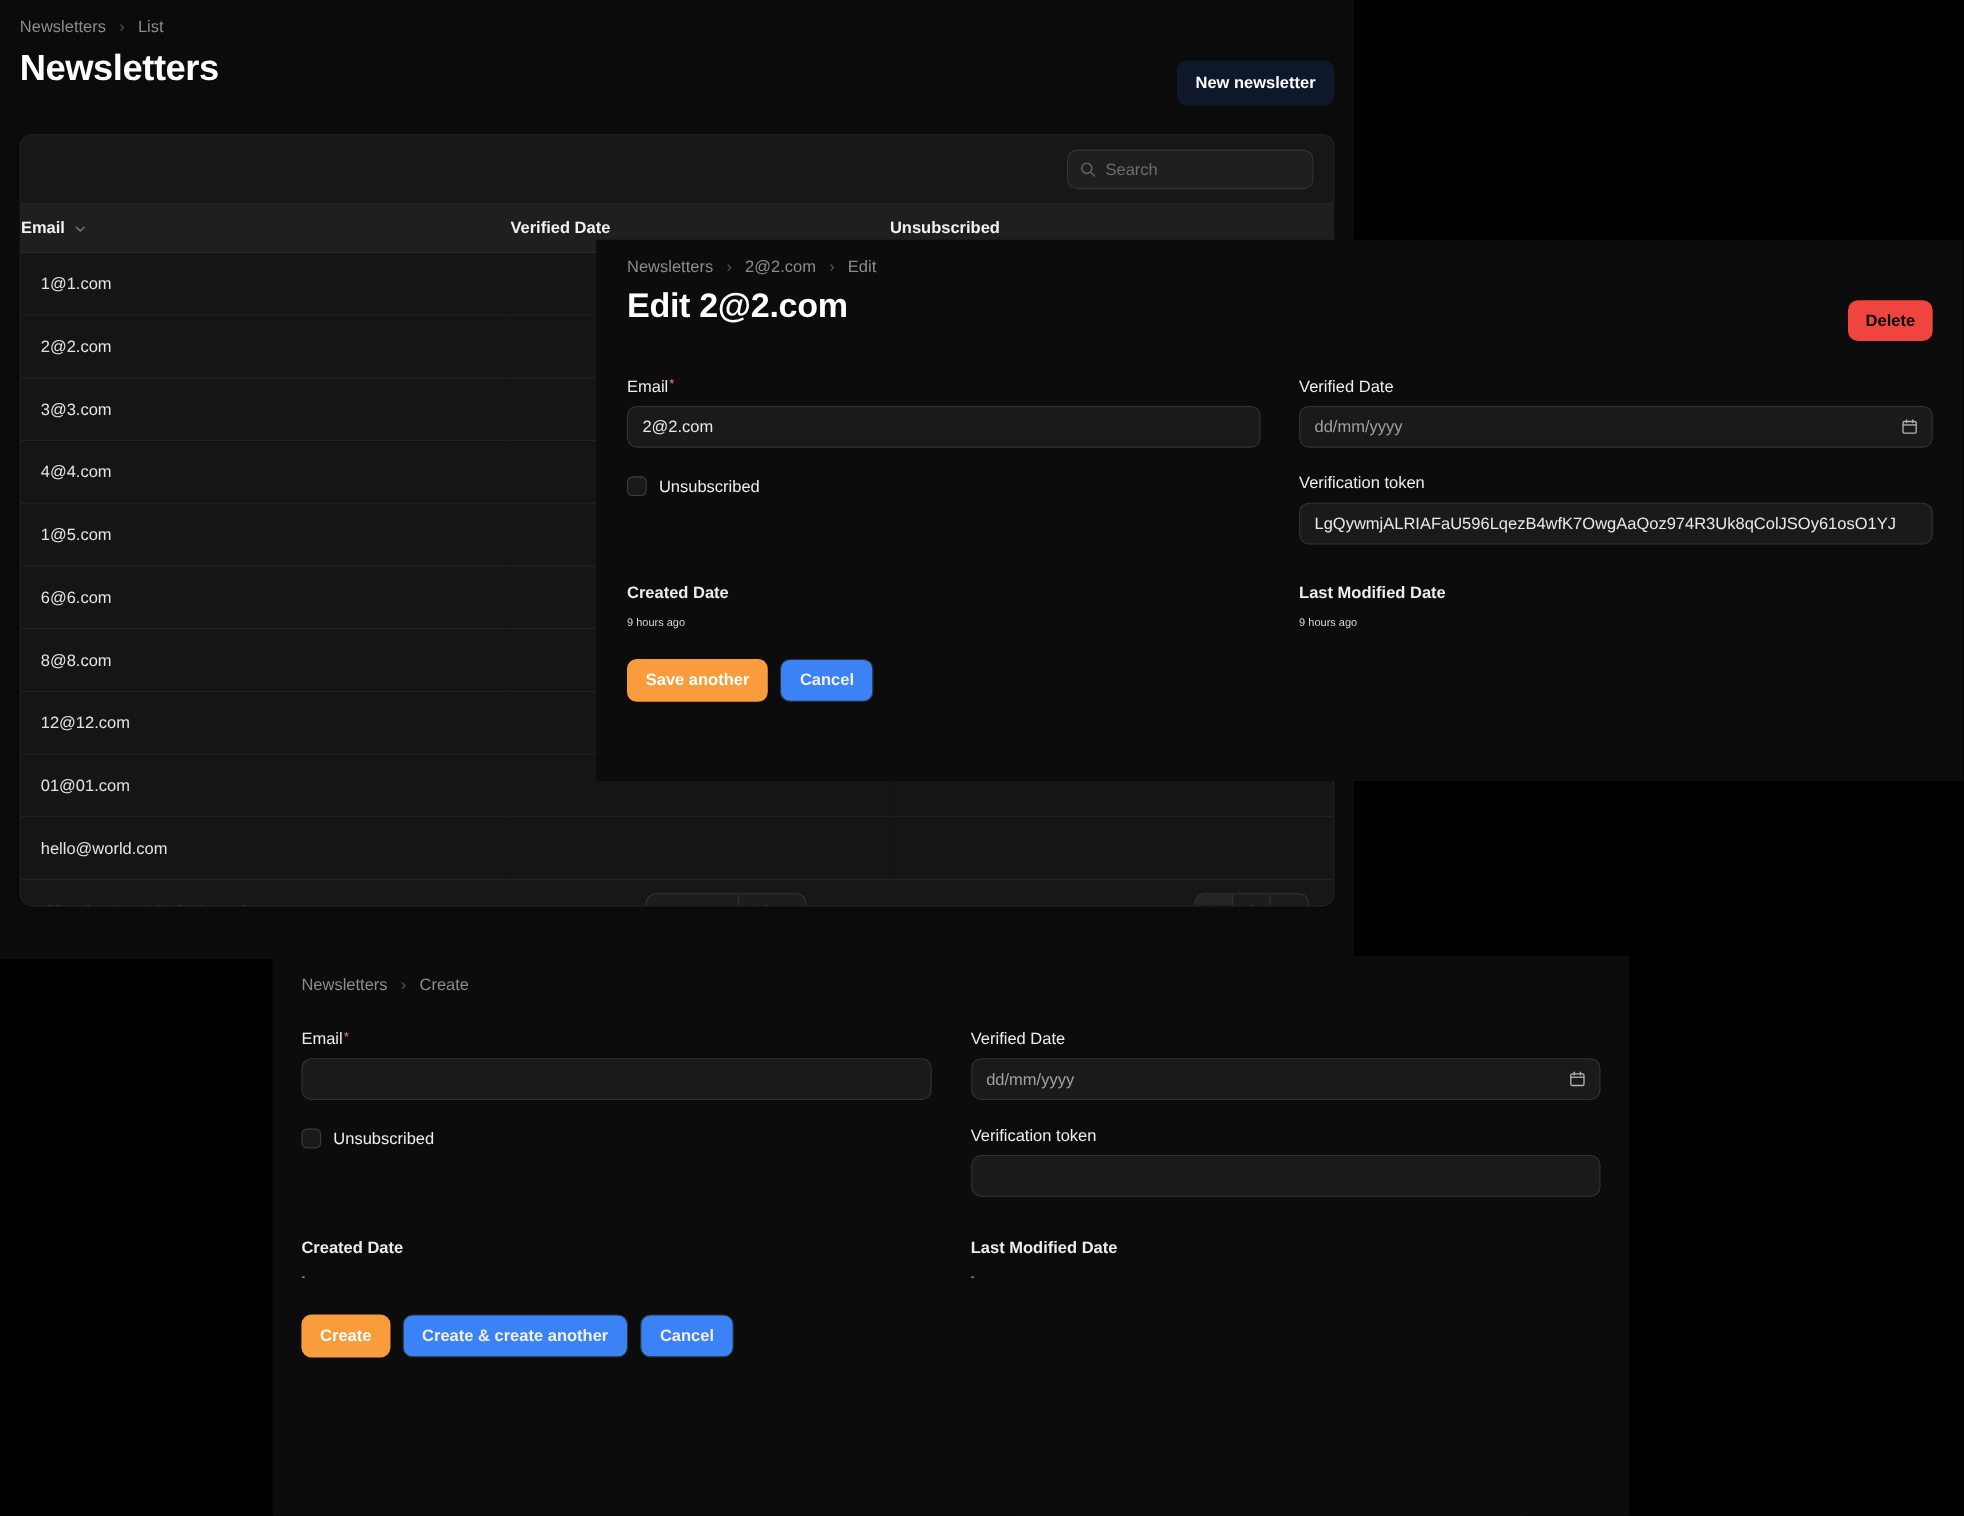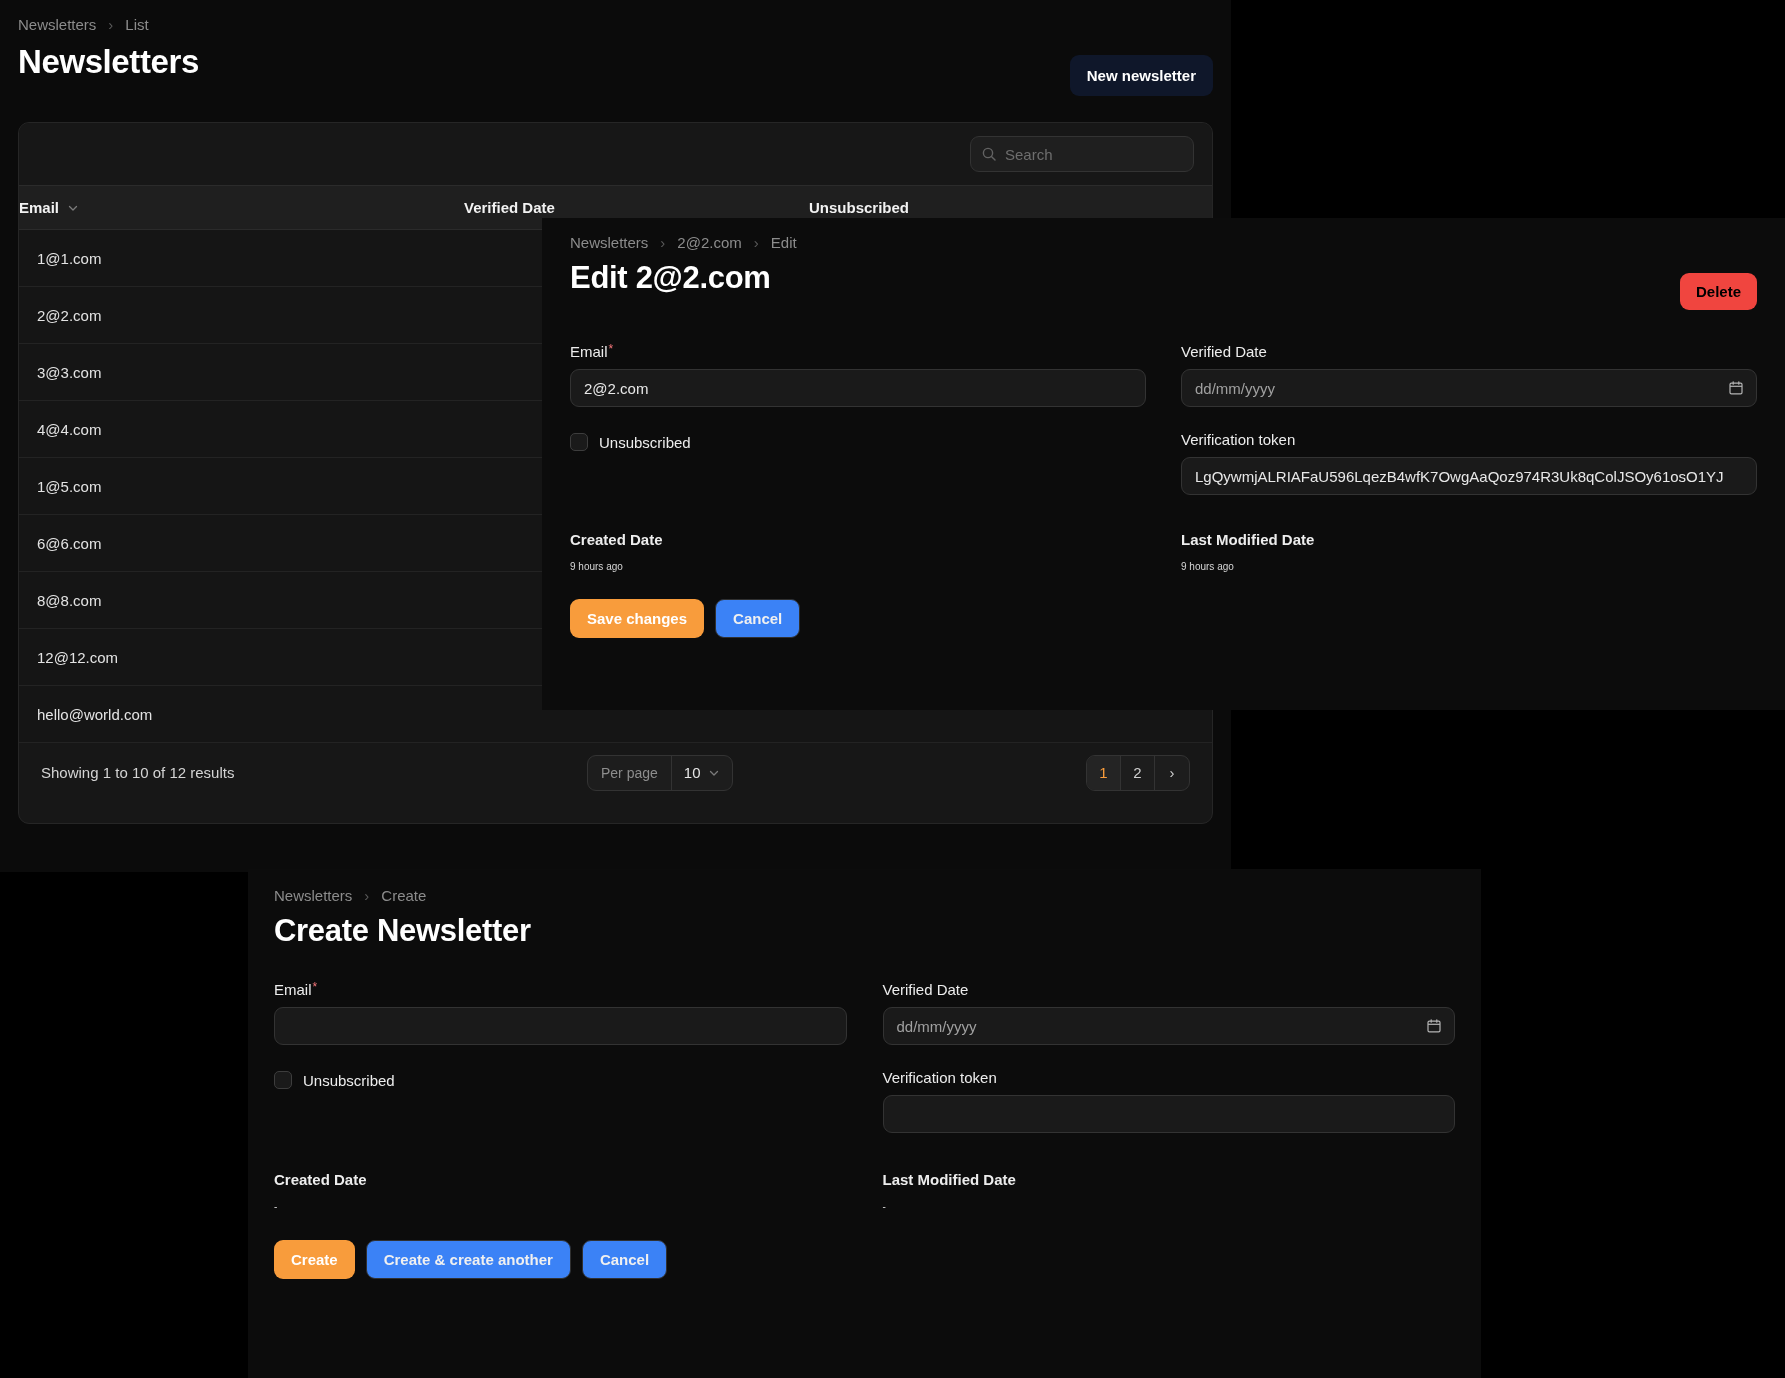--- a/index.html
+++ b/index.html
@@ -246,20 +246,25 @@
               <td>8@8.com</td>
               <td></td>
               <td></td>
             </tr>
             <tr>
               <td>12@12.com</td>
               <td></td>
               <td></td>
             </tr>
             <tr>
+              <td>01@01.com</td>
+              <td></td>
+              <td></td>
+            </tr>
+            <tr>
               <td>hello@world.com</td>
               <td></td>
               <td></td>
             </tr>
           </tbody>
       </table>
 
       <div class="table-footer">
         <span class="results-text">Showing 1 to 10 of 12 results</span>
 
@@ -338,33 +343,32 @@
         <div class="meta-label">Created Date</div>
         <div class="meta-value">9 hours ago</div>
       </div>
       <div>
         <div class="meta-label">Last Modified Date</div>
         <div class="meta-value">9 hours ago</div>
       </div>
     </div>
 
     <div class="action-row">
-      <button class="btn btn-save">Save changes</button>
+      <button class="btn btn-save">Save another</button>
       <button class="btn btn-ghost">Cancel</button>
     </div>
   </section>
 
   <section class="create-panel">
     <nav class="breadcrumb">
       <span class="bc-item link">Newsletters</span>
       <span class="bc-sep">›</span>
       <span class="bc-item">Create</span>
     </nav>
 
-    <h2 class="panel-title">Create Newsletter</h2>
 
     <div class="form-grid">
       <div>
         <div class="field-label">
           <span>Email</span>
           <sup class="req">*</sup>
         </div>
         <input class="input" type="text" value="" style="">
 
         <div class="check-row">

